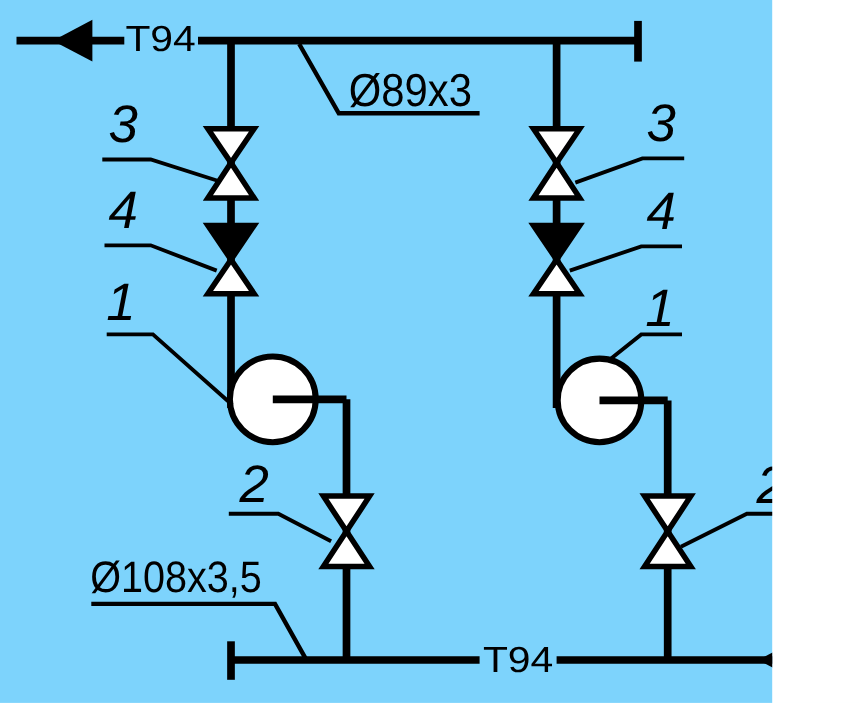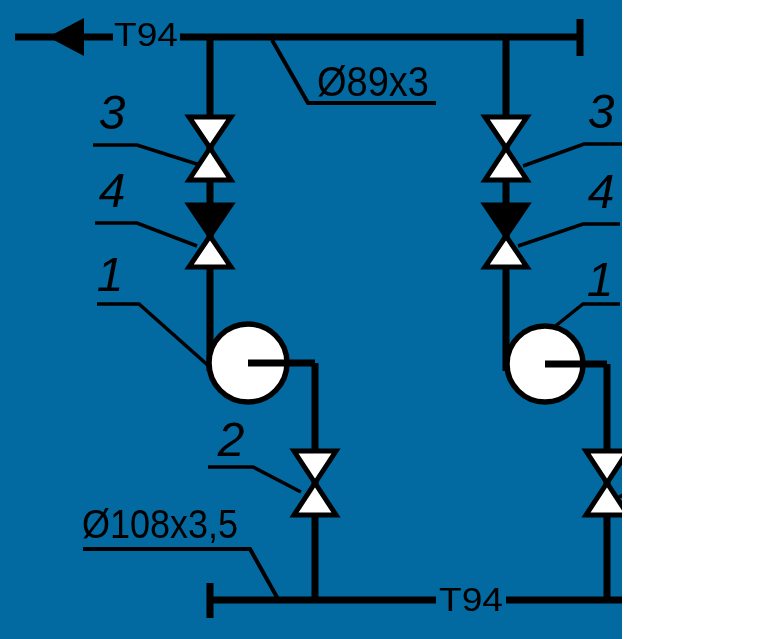--- a/index.html
+++ b/index.html
@@ -2,23 +2,23 @@
 <html><head>
 <meta charset="utf-8">
 <style>
   html, body {
     margin: 0;
     padding: 0;
     background: #ffffff;
   }
   .page {
     position: relative;
-    width: 622px;
+    width: 702px;
     height: 639px;
-    background: #0369a1;
+    background: #7dd3fc;
     overflow: hidden;
   }
   svg { display: block; }
   .pipe {
     stroke: #000000;
     stroke-width: 7;
     fill: none;
     stroke-linecap: butt;
   }
   .valve-open {

